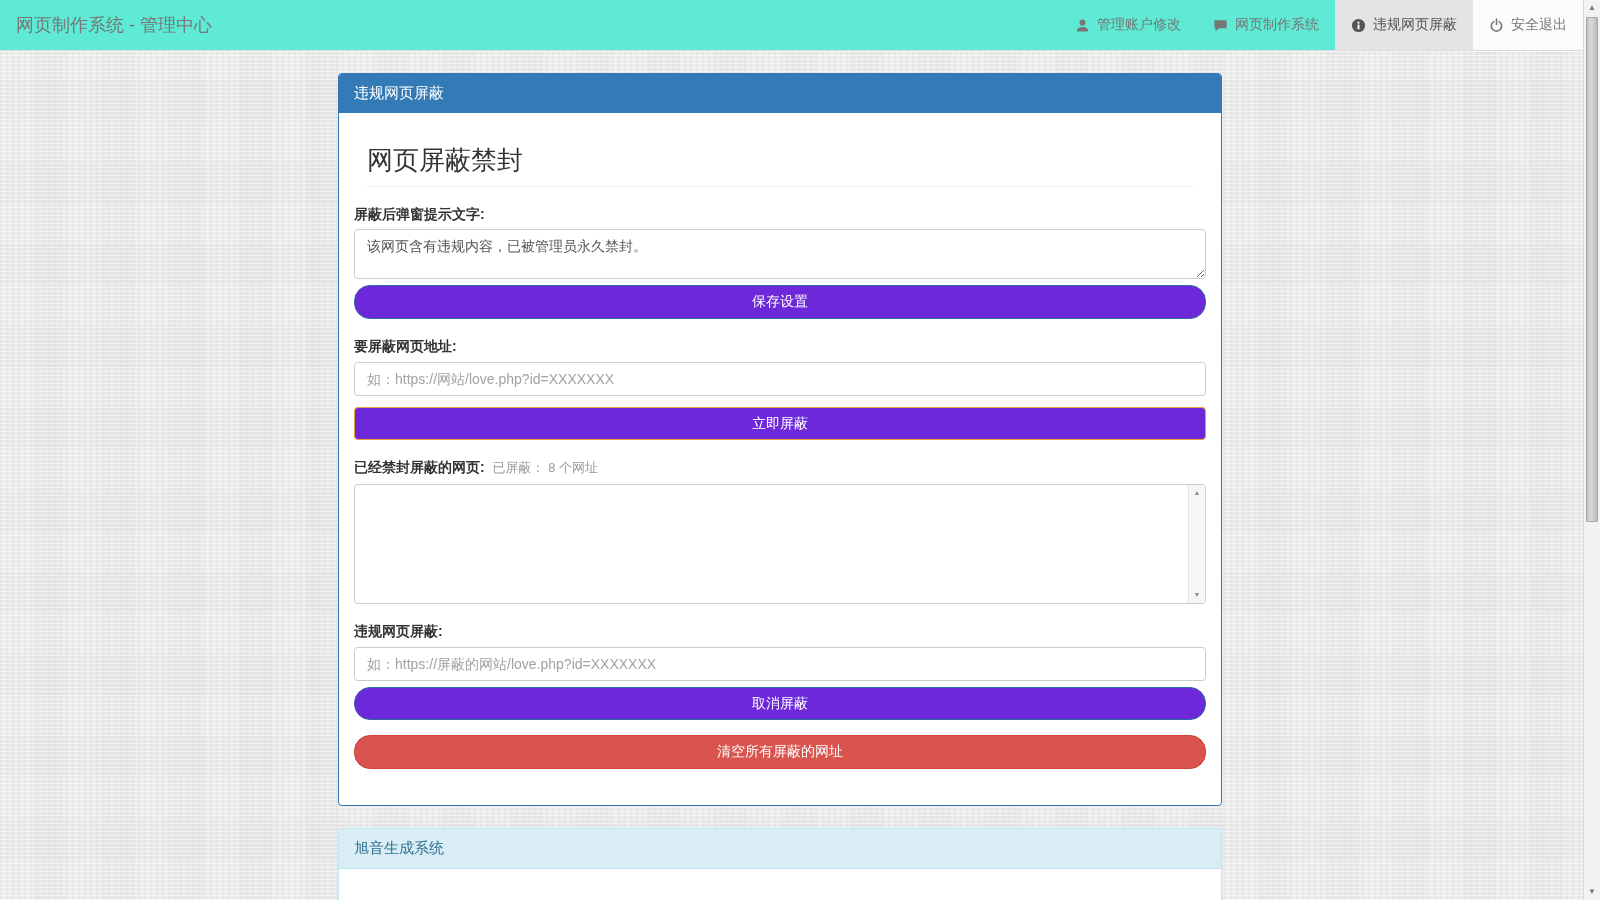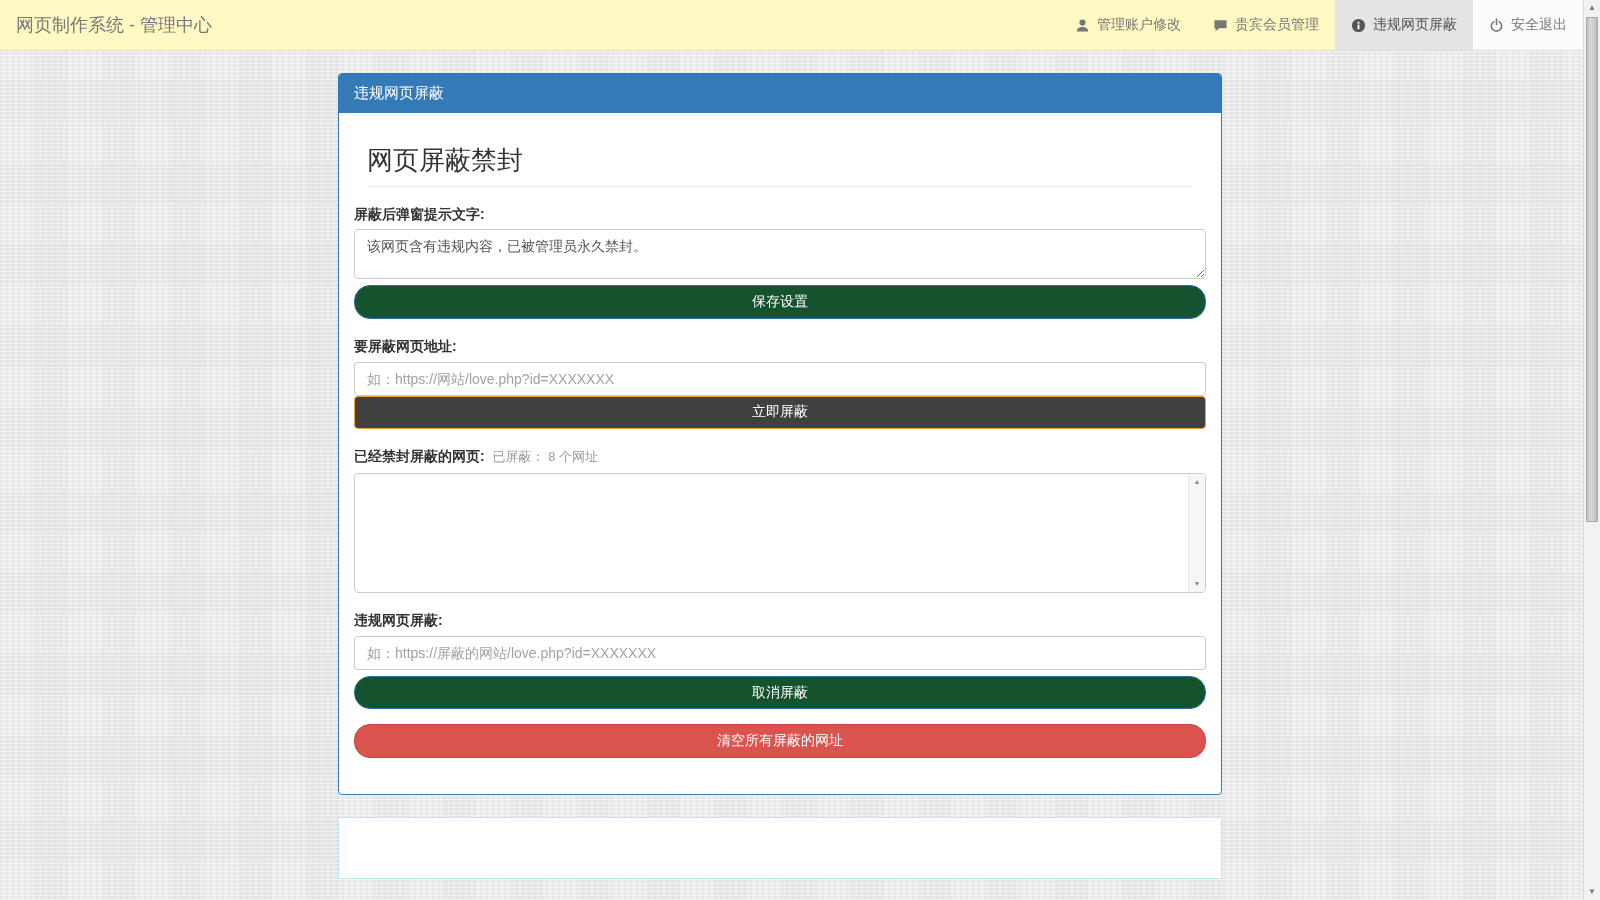--- a/index.html
+++ b/index.html
@@ -11,21 +11,21 @@
       repeating-linear-gradient(0deg, rgba(255,255,255,.55) 0 1px, transparent 1px 4px),
       repeating-linear-gradient(90deg, rgba(222,222,222,.5) 0 2px, transparent 2px 6px),
       repeating-linear-gradient(90deg, transparent 0 34px, rgba(0,0,0,.02) 34px 68px),
       repeating-linear-gradient(0deg, transparent 0 41px, rgba(0,0,0,.015) 41px 82px);
     position:relative;
   }
 
   
   .navbar {
     position:absolute; top:0; left:0; right:17px; height:51px;
-    background:#fef9c3; border-bottom:1px solid #dcdcdc;
+    background:#5eead4; border-bottom:1px solid #dcdcdc;
     display:flex; justify-content:space-between; align-items:stretch;
   }
   .brand {
     font-size:18px; color:#777; line-height:50px; padding:0 16px; white-space:nowrap;
   }
   .nav-right { display:flex; align-items:stretch; }
   .nav-item {
     display:flex; align-items:center; gap:7px; padding:4px 16px;
     font-size:14px; color:#777; text-decoration:none; cursor:pointer; white-space:nowrap;
   }
@@ -76,22 +76,22 @@
   }
   .form-control::placeholder { color:#a2a2a2; opacity:1; }
   textarea.form-control { height:50px; resize:both; line-height:1.45; }
   input.form-control { height:34px; }
 
   .btn {
     display:block; width:100%; margin-top:6px; padding:6px 12px;
     font-size:14px; line-height:1.42; text-align:center; color:#fff;
     border-radius:4px; border:1px solid transparent; cursor:pointer; font-family:inherit;
   }
-  .btn-primary { background:#14532d; border-color:#2e6da4;border-radius:16px; }
-  .btn-warning { background:#404040; border-color:#eea236; margin-top:0;font-family:Liberation Mono, monospace; }
+  .btn-primary { background:#6d28d9; border-color:#2e6da4;border-radius:16px; }
+  .btn-warning { background:#6d28d9; border-color:#eea236; margin-top:11px; }
   .btn-danger  { background:#d9534f; border-color:#d43f3a; margin-top:15px;border-radius:16px; }
 
   
   .blocked-box {
     position:relative; height:120px; margin-top:6px;
     border:1px solid #ccc; border-radius:4px; background:#fff; overflow:hidden;
   }
   .inner-vscroll {
     position:absolute; top:0; right:0; bottom:0; width:17px;
     background:#f6f6f6; border-left:1px solid #e6e6e6;
@@ -121,21 +121,21 @@
           </svg>
       </span>
       <span>管理账户修改</span>
     </a>
     <a class="nav-item">
       <span class="nav-icon">
         <svg viewBox="0 0 16 16" fill="#777">
             <path d="M1.5 2.5h13v8.4H6.6l-3.9 3.2v-3.2H1.5z"></path>
           </svg>
       </span>
-      <span>贵宾会员管理</span>
+      <span>网页制作系统</span>
     </a>
     <a class="nav-item active">
       <span class="nav-icon">
         <svg viewBox="0 0 16 16">
             <circle cx="8" cy="8" r="7" fill="#555"></circle>
             <rect x="7" y="4" width="2" height="2" fill="#fff"></rect>
             <rect x="7" y="7" width="2" height="5" fill="#fff"></rect>
           </svg>
       </span>
       <span>违规网页屏蔽</span>
@@ -188,16 +188,17 @@
       <div class="form-label">违规网页屏蔽:</div>
       <input class="form-control" placeholder="如：https://屏蔽的网站/love.php?id=XXXXXXX" style="">
       <button class="btn btn-primary">取消屏蔽</button>
 
       <button class="btn btn-danger">清空所有屏蔽的网址</button>
 
     </div>
   </section>
 
   <section class="panel info">
+    <div class="panel-heading info-head">旭音生成系统</div>
     <div class="panel2-body"></div>
   </section>
 
 </main>
 
 </body></html>

